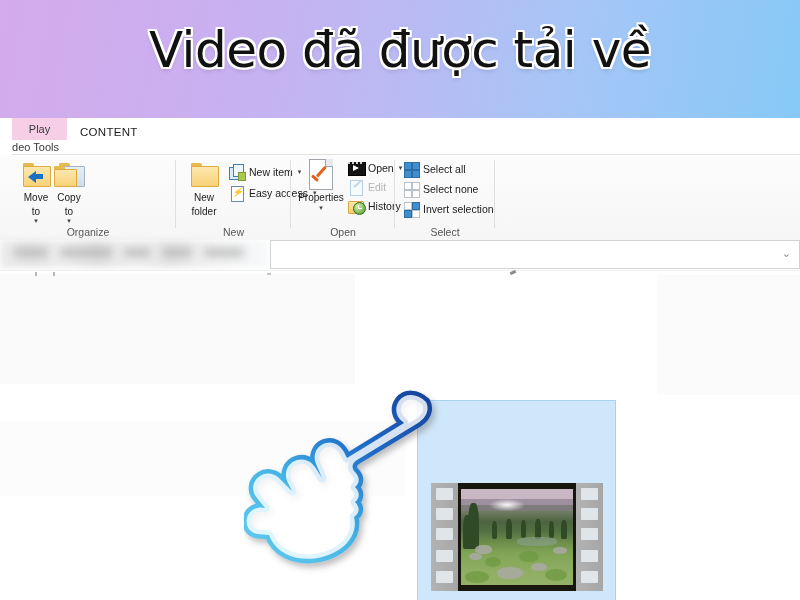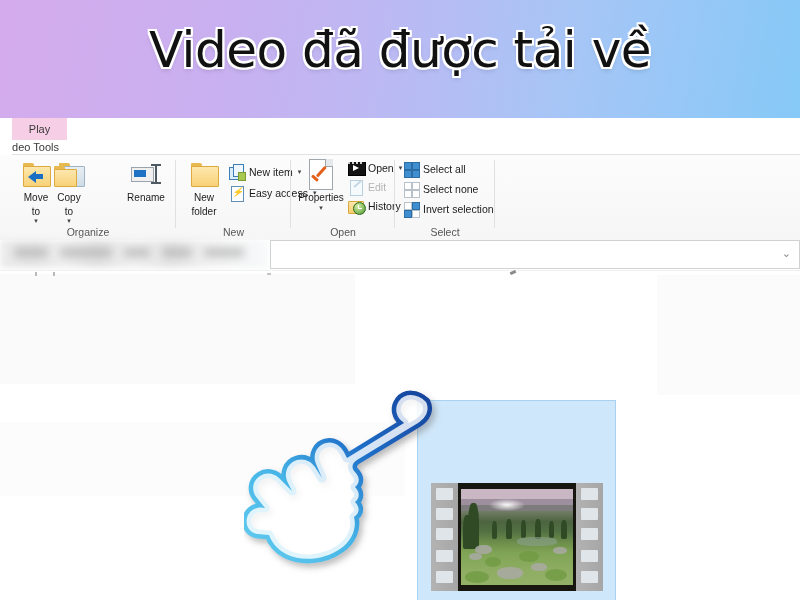--- a/index.html
+++ b/index.html
@@ -231,20 +231,21 @@
     <div id="banner-title">Video đã được tải về</div>
   </div>
 
   <div id="explorer">
 
     <div id="tabstrip">
       <div id="tab-play">Play</div>
       <div id="tab-videotools">
         <span id="tab-videotools-inner">deo Tools</span>
       </div>
+      <div id="tab-content">CONTENT</div>
       <div id="tabstrip-edge"></div>
       <div id="tabstrip-underline"></div>
     </div>
 
     <div id="ribbon">
 
       <div class="rgroup" style="left:0px;width:176px;">
         <div class="bigbtn" style="left:13px;">
           <div class="bicon">
             <div class="folder">
@@ -267,32 +268,20 @@
               <div class="tab" style="left:0;top:3px;"></div>
               <div class="body" style="left:0;top:6px;width:21px;height:16px;"></div>
             </div>
           </div>
           <div class="blabel">Copy</div>
           <div class="blabel">to</div>
           <div class="bcaret">▾</div>
         </div>
 
 
-        <div class="bigbtn" style="left:122px;width:48px;">
-          <div class="bicon">
-            <div class="renameico">
-              <div class="bar"></div>
-                <div class="fill"></div>
-              <div class="caret-v"></div>
-                <div class="caret-t"></div>
-                <div class="caret-b"></div>
-            </div>
-          </div>
-          <div class="blabel">Rename</div>
-        </div>
 
         <div class="glabel">Organize</div>
         <div class="sep"></div>
       </div>
 
       <div class="rgroup" style="left:176px;width:115px;">
         <div class="bigbtn" style="left:5px;">
           <div class="bicon">
             <div class="folder">
                 <div class="tab"></div>

